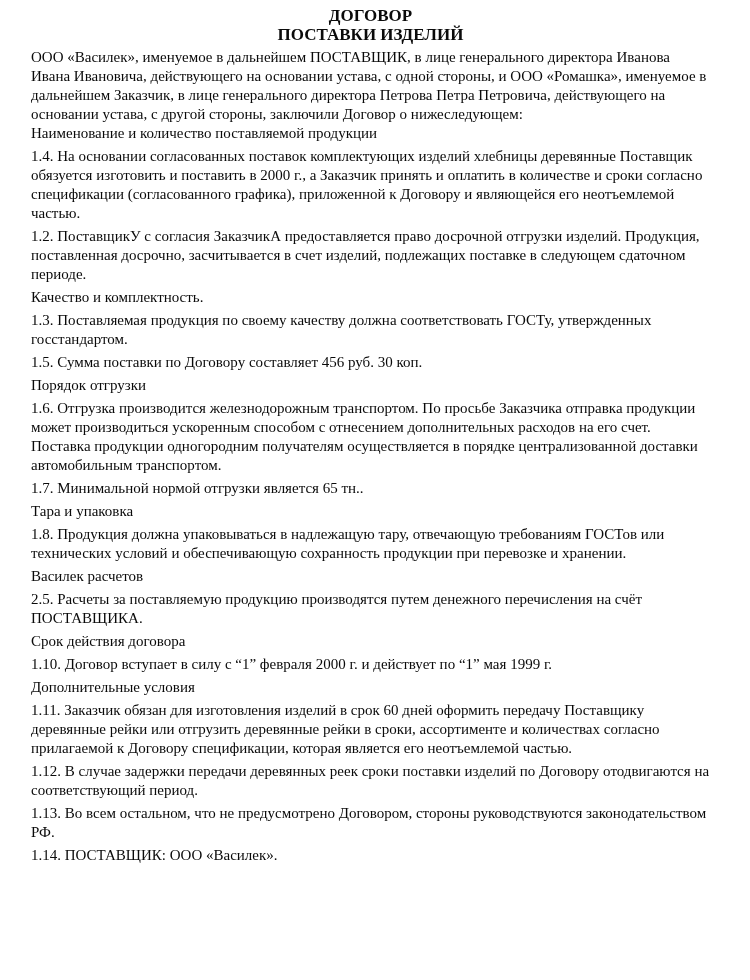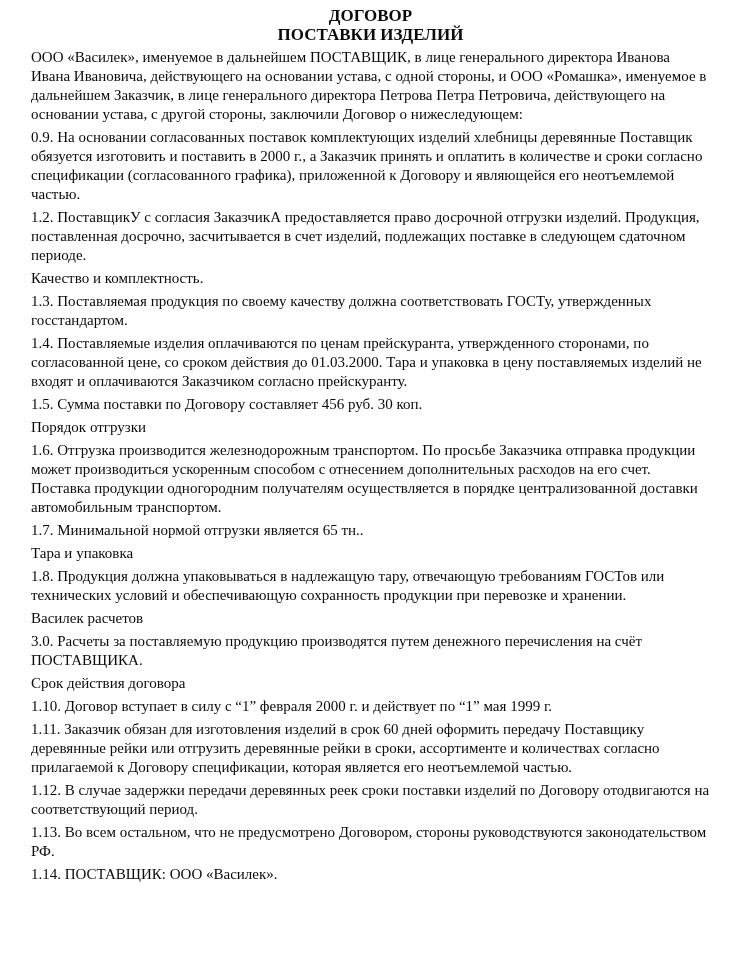--- a/index.html
+++ b/index.html
@@ -36,32 +36,33 @@
   }
 </style>
 </head>
 <body>
 
 <div class="page">
   <div class="doc-title">ДОГОВОР</div>
   <div class="doc-title">ПОСТАВКИ ИЗДЕЛИЙ</div>
 
   <p>ООО «Василек», именуемое в дальнейшем ПОСТАВЩИК, в лице генерального директора Иванова Ивана Ивановича, действующего на основании устава, с одной стороны, и ООО «Ромашка», именуемое в дальнейшем Заказчик, в лице генерального директора Петрова Петра Петровича, действующего на основании устава, с другой стороны, заключили Договор о нижеследующем:</p>
-  <p>0.9. На основании согласованных поставок комплектующих изделий хлебницы деревянные Поставщик обязуется изготовить и поставить в 2000 г., а Заказчик принять и оплатить в количестве и сроки согласно спецификации (согласованного графика), приложенной к Договору и являющейся его неотъемлемой частью.</p>
+  <p class="tight">Наименование и количество поставляемой продукции</p>
+  <p>1.4. На основании согласованных поставок комплектующих изделий хлебницы деревянные Поставщик обязуется изготовить и поставить в 2000 г., а Заказчик принять и оплатить в количестве и сроки согласно спецификации (согласованного графика), приложенной к Договору и являющейся его неотъемлемой частью.</p>
   <p>1.2. ПоставщикУ с согласия ЗаказчикА предоставляется право досрочной отгрузки изделий. Продукция, поставленная досрочно, засчитывается в счет изделий, подлежащих поставке в следующем сдаточном периоде.</p>
   <p>Качество и комплектность.</p>
   <p>1.3. Поставляемая продукция по своему качеству должна соответствовать ГОСТу, утвержденных госстандартом.</p>
-  <p>1.4. Поставляемые изделия оплачиваются по ценам прейскуранта, утвержденного сторонами, по согласованной цене, со сроком действия до 01.03.2000. Тара и упаковка в цену поставляемых изделий не входят и оплачиваются Заказчиком согласно прейскуранту.</p>
   <p>1.5. Сумма поставки по Договору составляет 456 руб. 30 коп.</p>
   <p>Порядок отгрузки</p>
   <p>1.6. Отгрузка производится железнодорожным транспортом. По просьбе Заказчика отправка продукции может производиться ускоренным способом с отнесением дополнительных расходов на его счет. Поставка продукции одногородним получателям осуществляется в порядке централизованной доставки автомобильным транспортом.</p>
   <p>1.7. Минимальной нормой отгрузки является 65 тн..</p>
   <p>Тара и упаковка</p>
   <p>1.8. Продукция должна упаковываться в надлежащую тару, отвечающую требованиям ГОСТов или технических условий и обеспечивающую сохранность продукции при перевозке и хранении.</p>
   <p>Василек расчетов</p>
-  <p>3.0. Расчеты за поставляемую продукцию производятся путем денежного перечисления на счёт ПОСТАВЩИКА.</p>
+  <p>2.5. Расчеты за поставляемую продукцию производятся путем денежного перечисления на счёт ПОСТАВЩИКА.</p>
   <p>Срок действия договора</p>
   <p>1.10. Договор вступает в силу с “1” февраля 2000 г. и действует по “1” мая 1999 г.</p>
+  <p>Дополнительные условия</p>
   <p>1.11. Заказчик обязан для изготовления изделий в срок 60 дней оформить передачу Поставщику деревянные рейки или отгрузить деревянные рейки в сроки, ассортименте и количествах согласно прилагаемой к Договору спецификации, которая является его неотъемлемой частью.</p>
   <p>1.12. В случае задержки передачи деревянных реек сроки поставки изделий по Договору отодвигаются на соответствующий период.</p>
   <p>1.13. Во всем остальном, что не предусмотрено Договором, стороны руководствуются законодательством РФ.</p>
   <p>1.14. ПОСТАВЩИК: ООО «Василек».</p>
 </div>
 
 </body></html>

